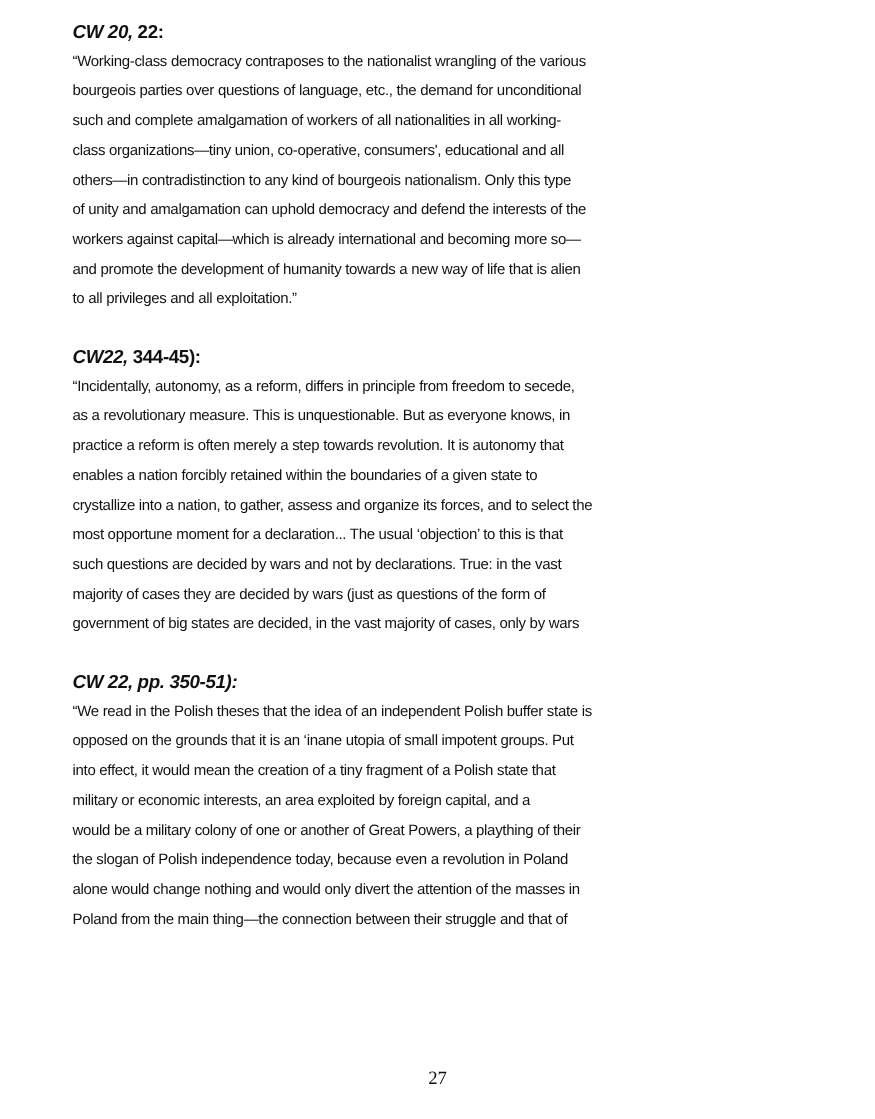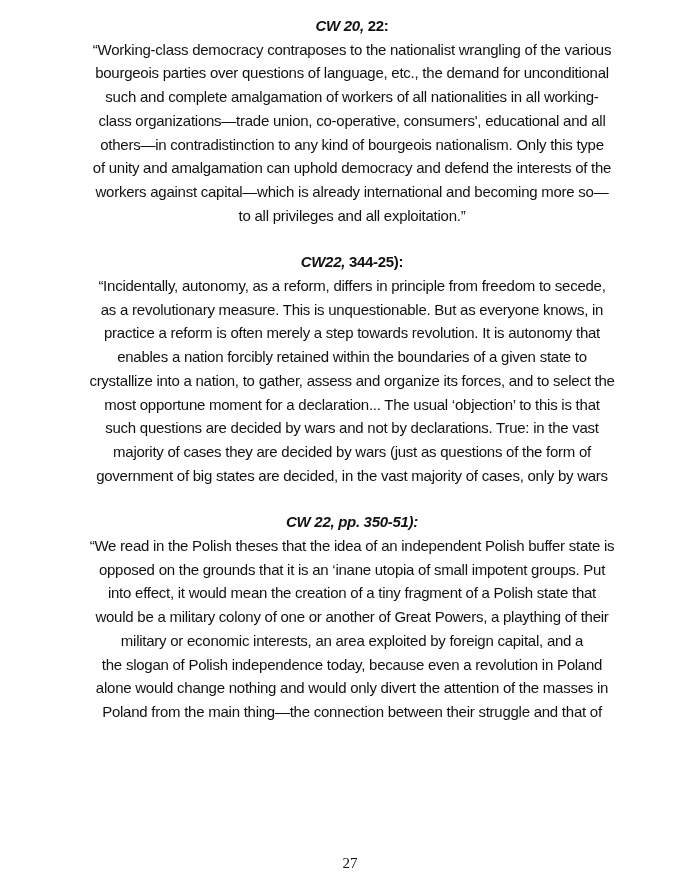--- a/index.html
+++ b/index.html
@@ -14,37 +14,36 @@
       overflow: hidden;
       color: #111111;
     }
     .page {
       position: absolute;
       left: 42px;
       top: 14px;
       width: 620px;
     }
     .section {
-      margin: 0 0 23px 0;
-      text-align: center;
+      margin: 0 0 23px 16px;
     }
     .heading {
       font-family: "Liberation Sans", sans-serif;
       font-weight: bold;
       font-size: 15px;
       line-height: 23.7px;
       letter-spacing: -0.3px;
       white-space: nowrap;
     }
     .heading .it {
       font-style: italic;
     }
     .line {
       font-family: "Liberation Sans", sans-serif;
-      font-size: 15px;
+      font-size: 12px;
       line-height: 23.7px;
       letter-spacing: -0.25px;
       white-space: nowrap;
       display: block;
     }
     .page-number {
       position: absolute;
       left: 0;
       width: 700px;
       top: 855px;
@@ -58,51 +57,52 @@
 <body>
 
 <div class="page">
 
   <div class="section">
     <div class="heading"><span class="it">CW 20,</span><span> 22:</span></div>
     <div>
       <span class="line">“Working-class democracy contraposes to the nationalist wrangling of the various</span>
       <span class="line">bourgeois parties over questions of language, etc., the demand for unconditional</span>
       <span class="line">such and complete amalgamation of workers of all nationalities in all working-</span>
-      <span class="line">class organizations—trade union, co-operative, consumers', educational and all</span>
+      <span class="line">class organizations—tiny union, co-operative, consumers', educational and all</span>
       <span class="line">others—in contradistinction to any kind of bourgeois nationalism. Only this type</span>
       <span class="line">of unity and amalgamation can uphold democracy and defend the interests of the</span>
       <span class="line">workers against capital—which is already international and becoming more so—</span>
+      <span class="line">and promote the development of humanity towards a new way of life that is alien</span>
       <span class="line">to all privileges and all exploitation.”</span>
     </div>
   </div>
 
   <div class="section">
-    <div class="heading"><span class="it">CW22,</span><span> 344-25):</span></div>
+    <div class="heading"><span class="it">CW22,</span><span> 344-45):</span></div>
     <div>
       <span class="line">“Incidentally, autonomy, as a reform, differs in principle from freedom to secede,</span>
       <span class="line">as a revolutionary measure. This is unquestionable. But as everyone knows, in</span>
       <span class="line">practice a reform is often merely a step towards revolution. It is autonomy that</span>
       <span class="line">enables a nation forcibly retained within the boundaries of a given state to</span>
       <span class="line">crystallize into a nation, to gather, assess and organize its forces, and to select the</span>
       <span class="line">most opportune moment for a declaration... The usual ‘objection’ to this is that</span>
       <span class="line">such questions are decided by wars and not by declarations. True: in the vast</span>
       <span class="line">majority of cases they are decided by wars (just as questions of the form of</span>
       <span class="line">government of big states are decided, in the vast majority of cases, only by wars</span>
     </div>
   </div>
 
   <div class="section">
     <div class="heading"><span class="it">CW 22, pp. 350-51):</span><span></span></div>
     <div>
       <span class="line">“We read in the Polish theses that the idea of an independent Polish buffer state is</span>
       <span class="line">opposed on the grounds that it is an ‘inane utopia of small impotent groups. Put</span>
       <span class="line">into effect, it would mean the creation of a tiny fragment of a Polish state that</span>
+      <span class="line">military or economic interests, an area exploited by foreign capital, and a</span>
       <span class="line">would be a military colony of one or another of Great Powers, a plaything of their</span>
-      <span class="line">military or economic interests, an area exploited by foreign capital, and a</span>
       <span class="line">the slogan of Polish independence today, because even a revolution in Poland</span>
       <span class="line">alone would change nothing and would only divert the attention of the masses in</span>
       <span class="line">Poland from the main thing—the connection between their struggle and that of</span>
     </div>
   </div>
 
 </div>
 
 <div class="page-number">27</div>
 

